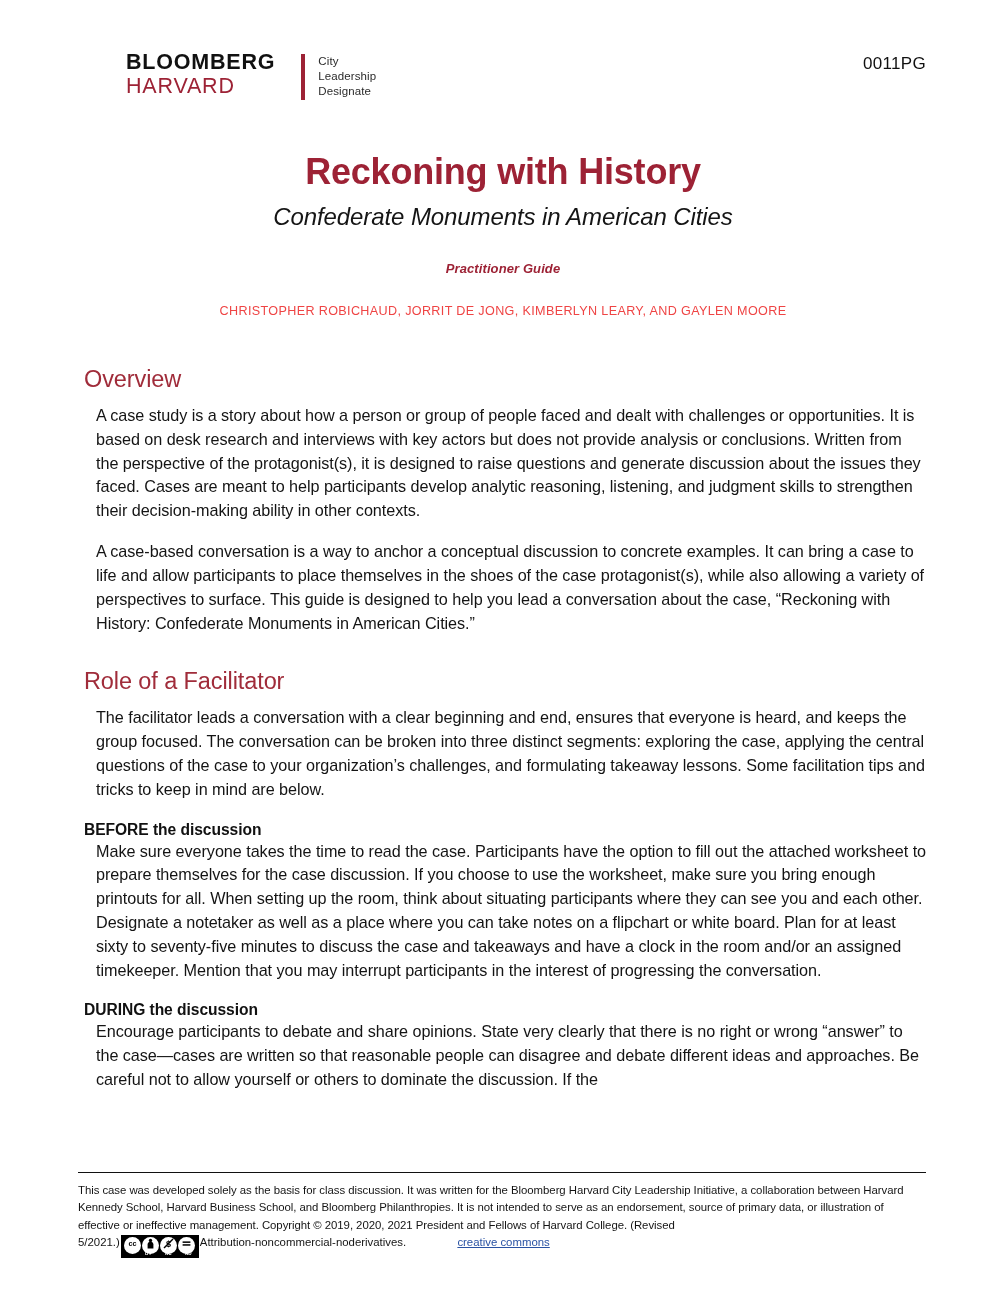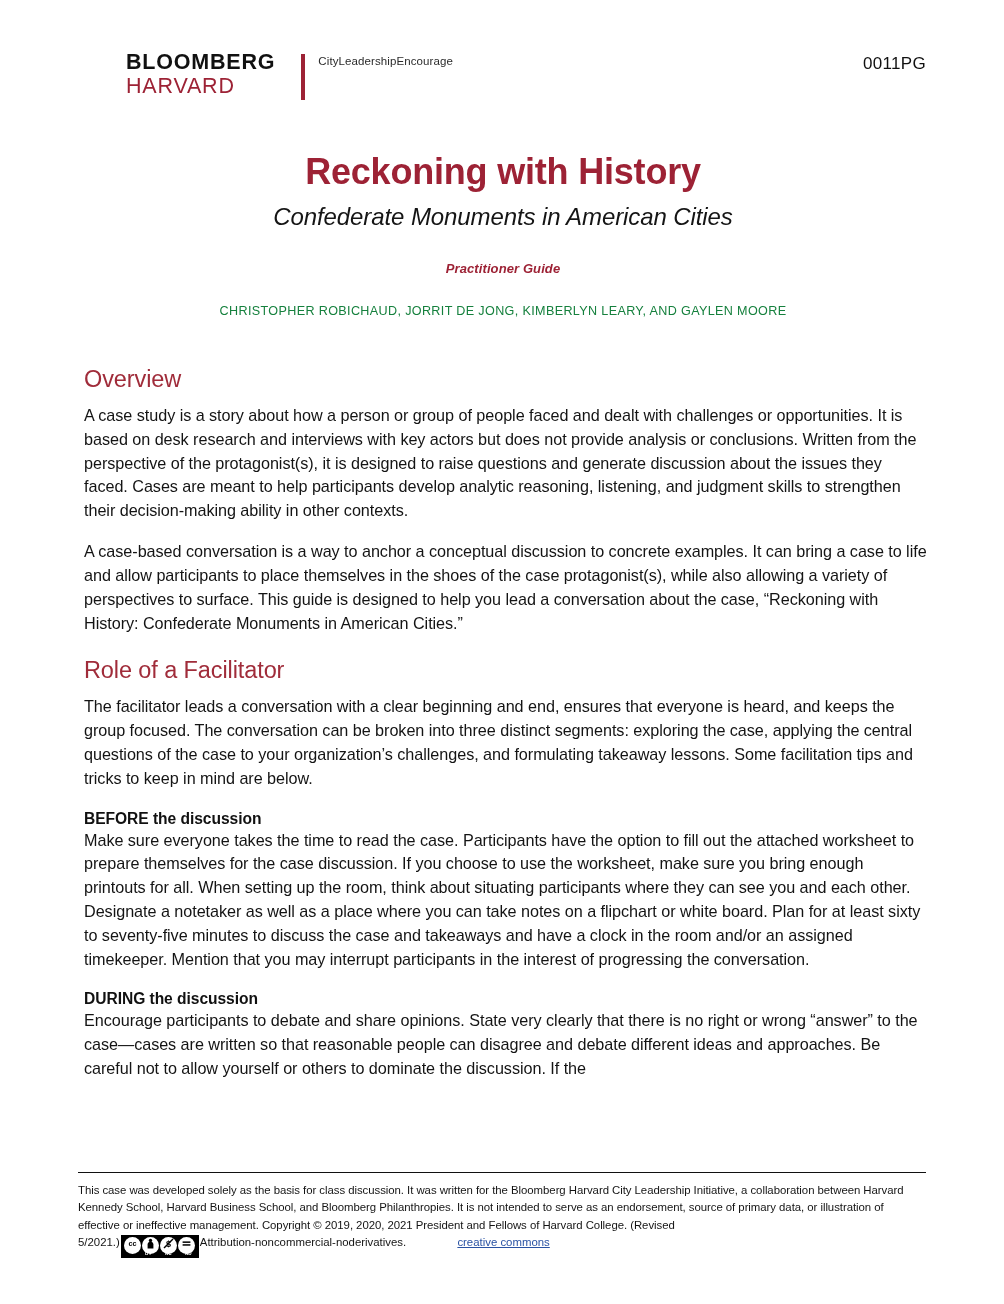--- a/index.html
+++ b/index.html
@@ -58,21 +58,21 @@
     margin-top: 2px;
   }
   .logo-rule {
     width: 4px;
     background: #9d2235;
     height: 46px;
     margin: 2px 13px 0 26px;
   }
   .logo-sub {
     display: flex;
-    flex-direction: row;
+    flex-direction: column;
     font-size: 11.5px;
     line-height: 1.32;
     color: #2b2b2b;
     padding-top: 2px;
     letter-spacing: 0.1px;
   }
   .doc-code {
     font-size: 17px;
     color: #111111;
     letter-spacing: 0.3px;
@@ -106,46 +106,46 @@
   .doc-kind {
     font-size: 13px;
     font-weight: bold;
     font-style: italic;
     color: #9d2235;
     margin: 29px 0 12px 0;
     letter-spacing: 0.1px;
   }
   .doc-authors {
     font-size: 12.6px;
-    color: #15803d;
+    color: #ef4444;
     margin: 28px 0 0 0;
     letter-spacing: 0.35px;
   }
 
   
   .body-wrap {
     position: absolute;
     top: 366px;
     left: 84px;
     width: 844px;
   }
   h2.section {
     font-size: 23.5px;
     font-weight: normal;
     color: #a02c3a;
     margin: 0 0 11px 0;
     line-height: 1.15;
     letter-spacing: -0.1px;
   }
-  h2.section.spaced { margin-top: 22px; }
+  h2.section.spaced { margin-top: 33px; }
   p.para {
     font-size: 16.2px;
     line-height: 1.47;
     color: #141414;
-    margin: 0 0 17px 0;
+    margin: 0 0 17px 12px;
     letter-spacing: -0.05px;
   }
   p.para.tight { margin-bottom: 0; }
   .sub-head {
     font-size: 15.6px;
     font-weight: bold;
     color: #111111;
     margin: 19px 0 1px 0;
     letter-spacing: -0.05px;
   }
@@ -231,21 +231,21 @@
   <div class="header">
     <div class="logo-block">
       <div class="logo-words">
         <span class="logo-bloomberg">BLOOMBERG</span>
         <span class="logo-harvard">HARVARD</span>
       </div>
       <div class="logo-rule"></div>
       <div class="logo-sub">
         <span>City</span>
         <span>Leadership</span>
-        <span>Encourage</span>
+        <span>Designate</span>
       </div>
     </div>
     <div class="doc-code">0011PG</div>
   </div>
 
   <div class="title-block">
     <h1 class="doc-title">Reckoning with History</h1>
     <div class="doc-subtitle">Confederate Monuments in American Cities</div>
     <div class="doc-kind">Practitioner Guide</div>
     <div class="doc-authors">CHRISTOPHER ROBICHAUD, JORRIT DE JONG, KIMBERLYN LEARY, AND GAYLEN MOORE</div>

